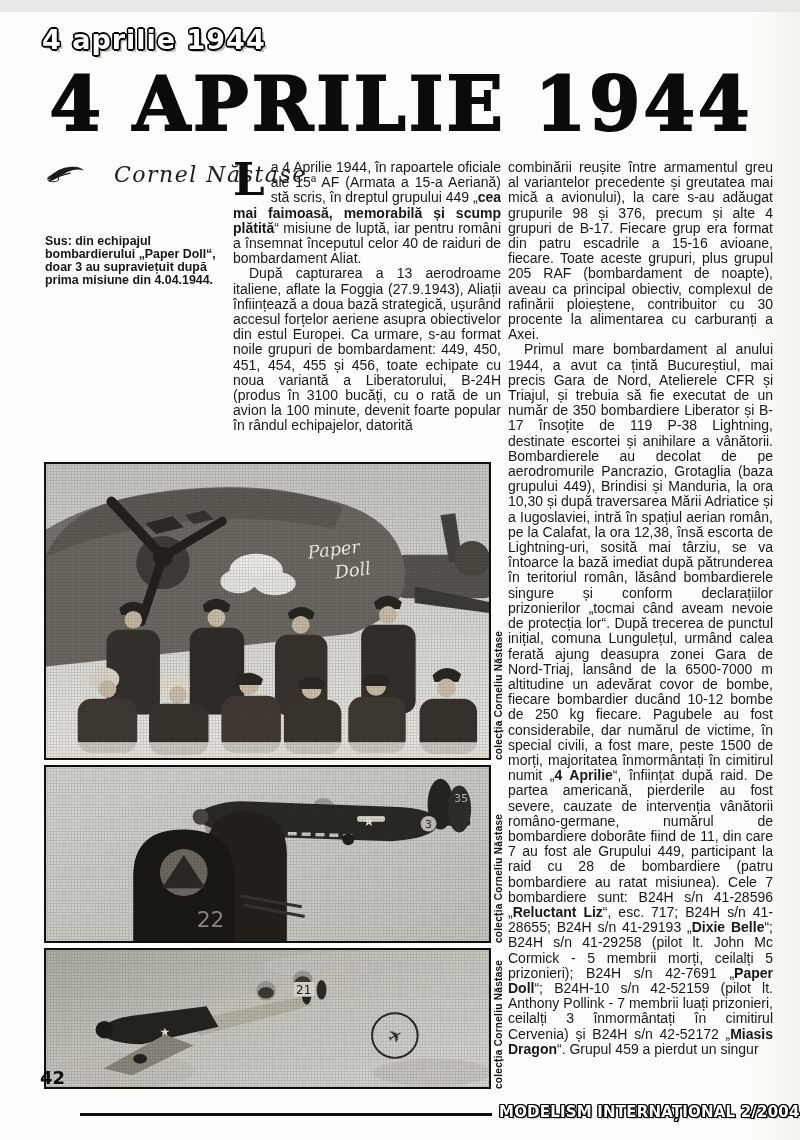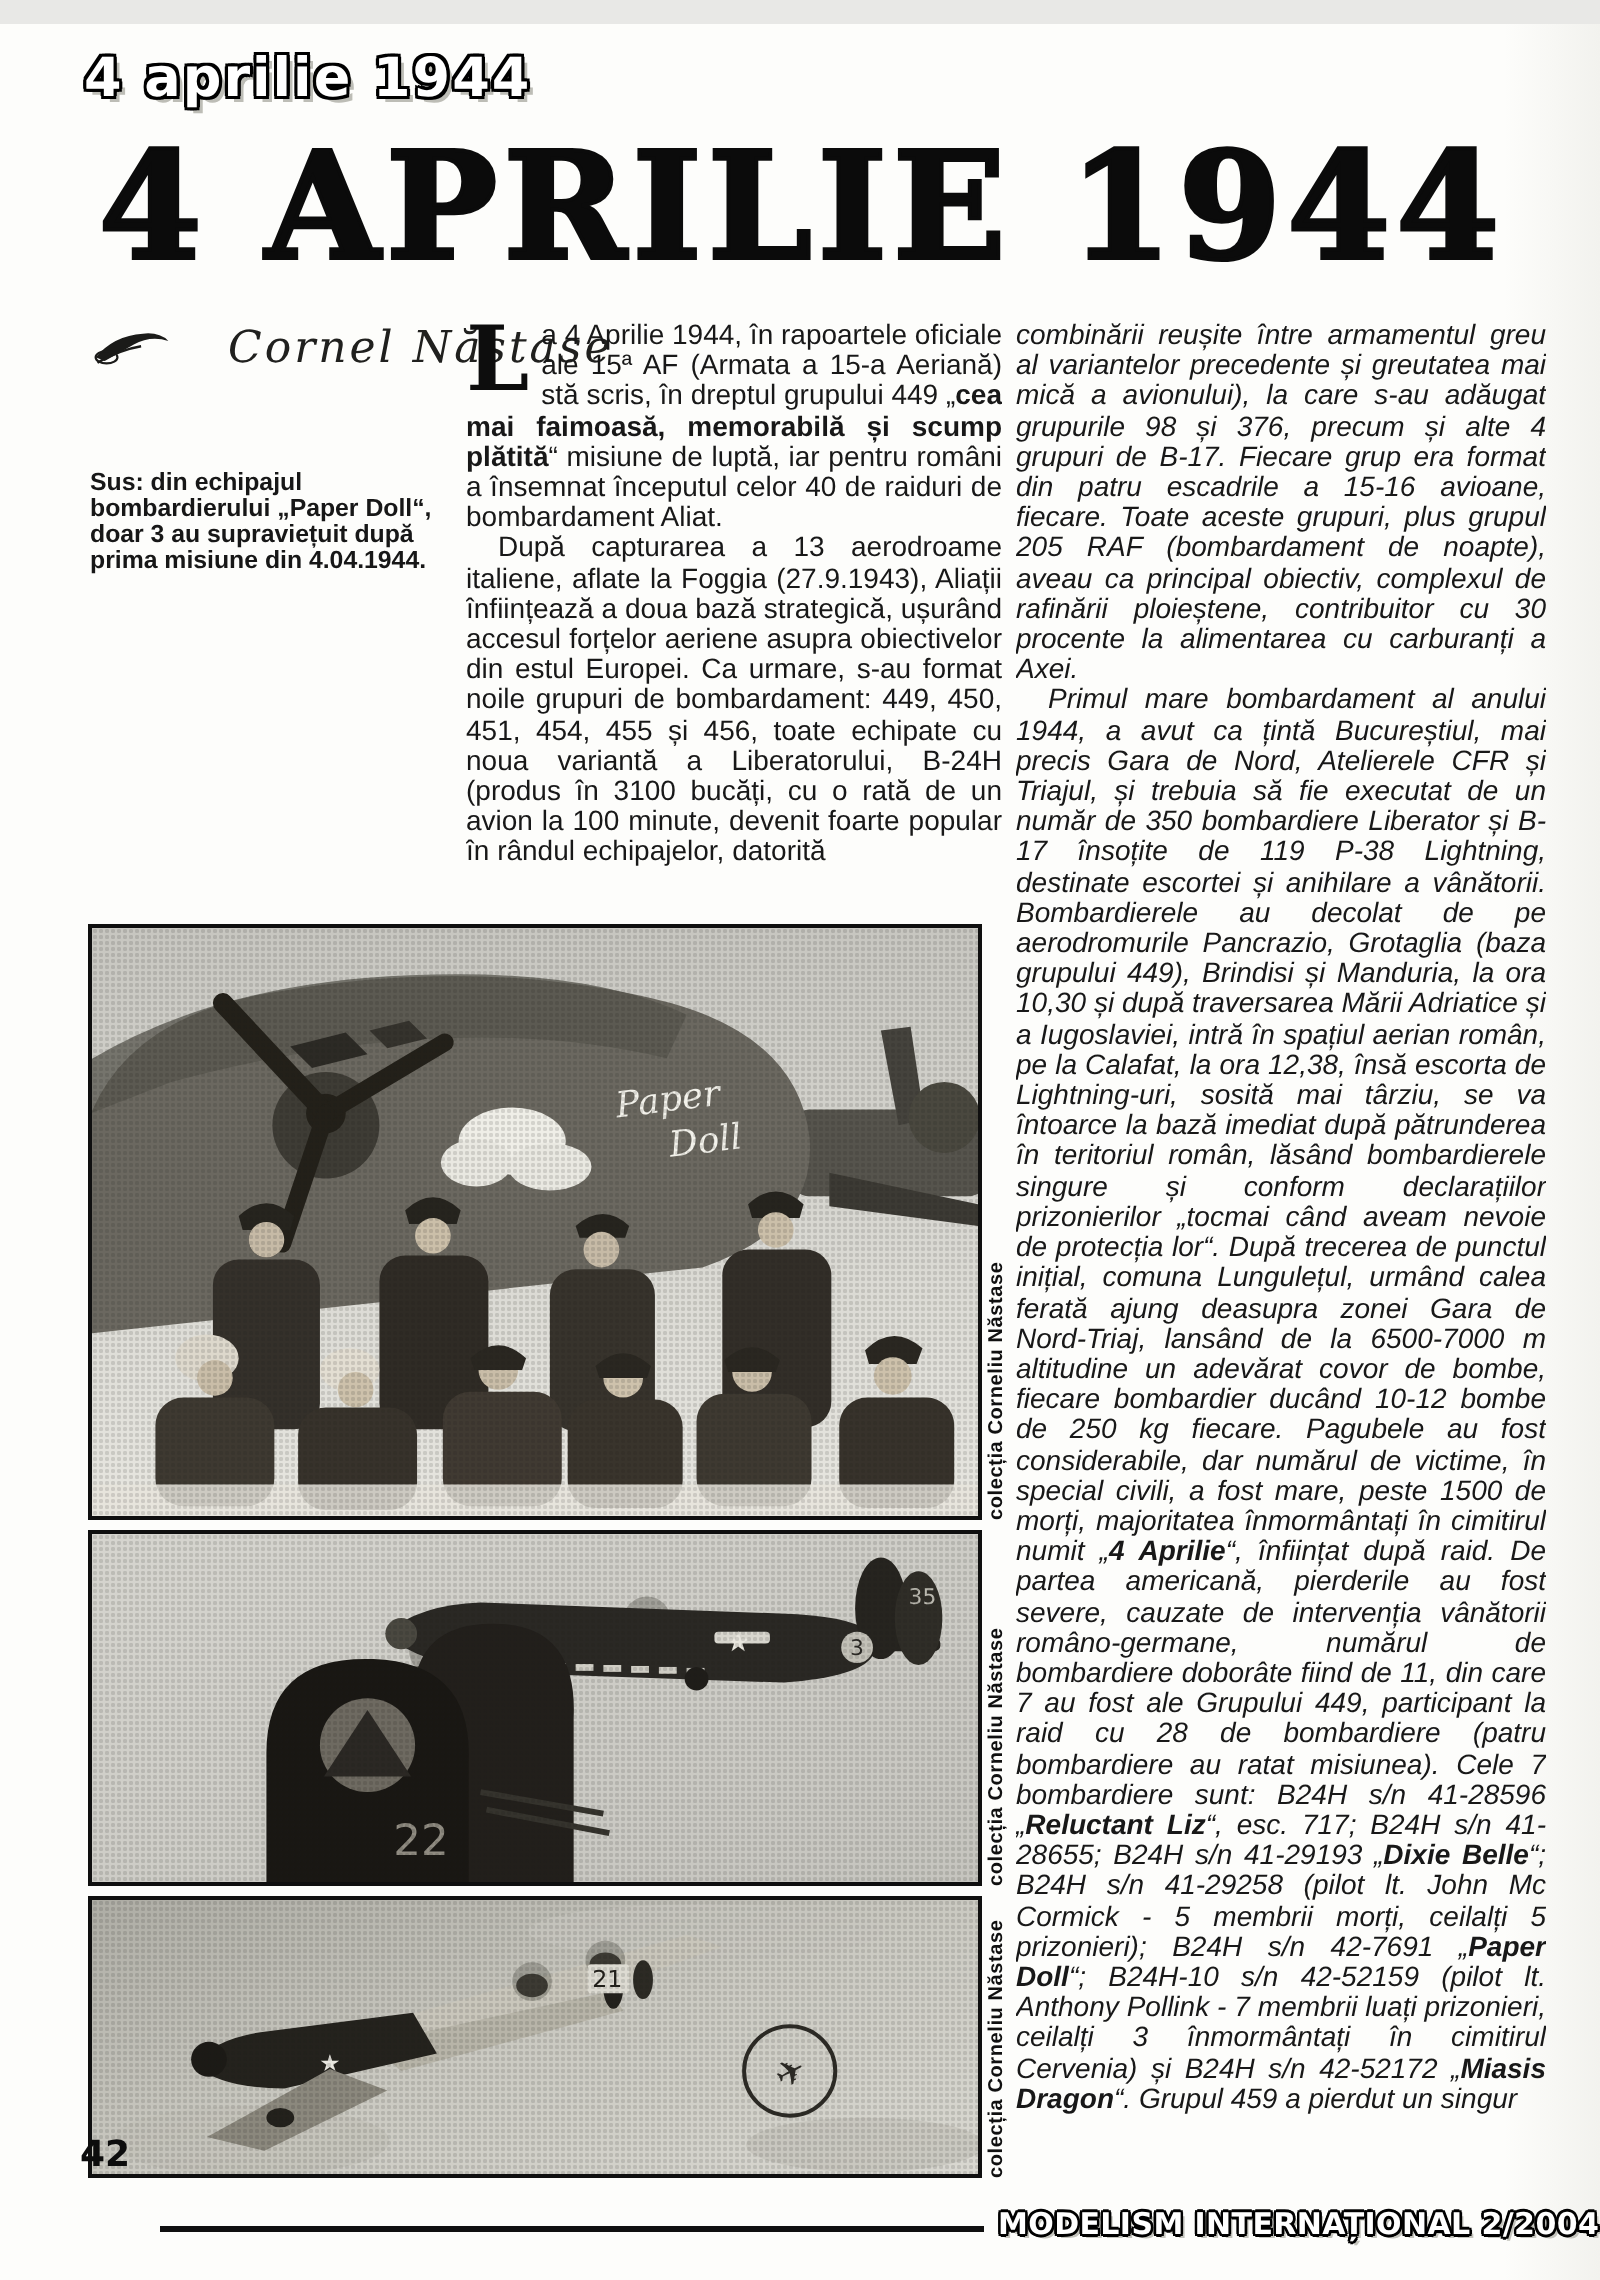--- a/index.html
+++ b/index.html
@@ -35,21 +35,21 @@
     position:absolute;left:45px;top:223px;width:187px;
     font-size:12.4px;line-height:12.9px;color:#171717;font-weight:bold;
   }
   .captions p{margin:0 0 11px 0;}
   
   .col{text-align:justify;font-size:14px;line-height:15.2px;color:#181818;}
   .col p{margin:0;}
   .col p.indent{text-indent:16px;}
   .b{font-weight:bold;}
   .col-mid{position:absolute;left:233px;top:148px;width:268px;height:301px;overflow:hidden;}
-  .col-right{position:absolute;left:508px;top:148px;width:265px;height:945px;overflow:hidden;font-style:italic;}
+  .col-right{position:absolute;left:508px;top:148px;width:265px;height:945px;overflow:hidden;}
   .dropcap{
     float:left;font-family:"DejaVu Serif", serif;font-weight:bold;
     font-size:45px;line-height:33px;padding:3px 6px 0 0;color:#0d0d0d;
   }
   
   .figure{
     position:absolute;left:44px;width:447px;border:2px solid #0f0f0f;
     box-sizing:border-box;background:#d6d5cf;overflow:hidden;
   }
   .figure::after{ 

